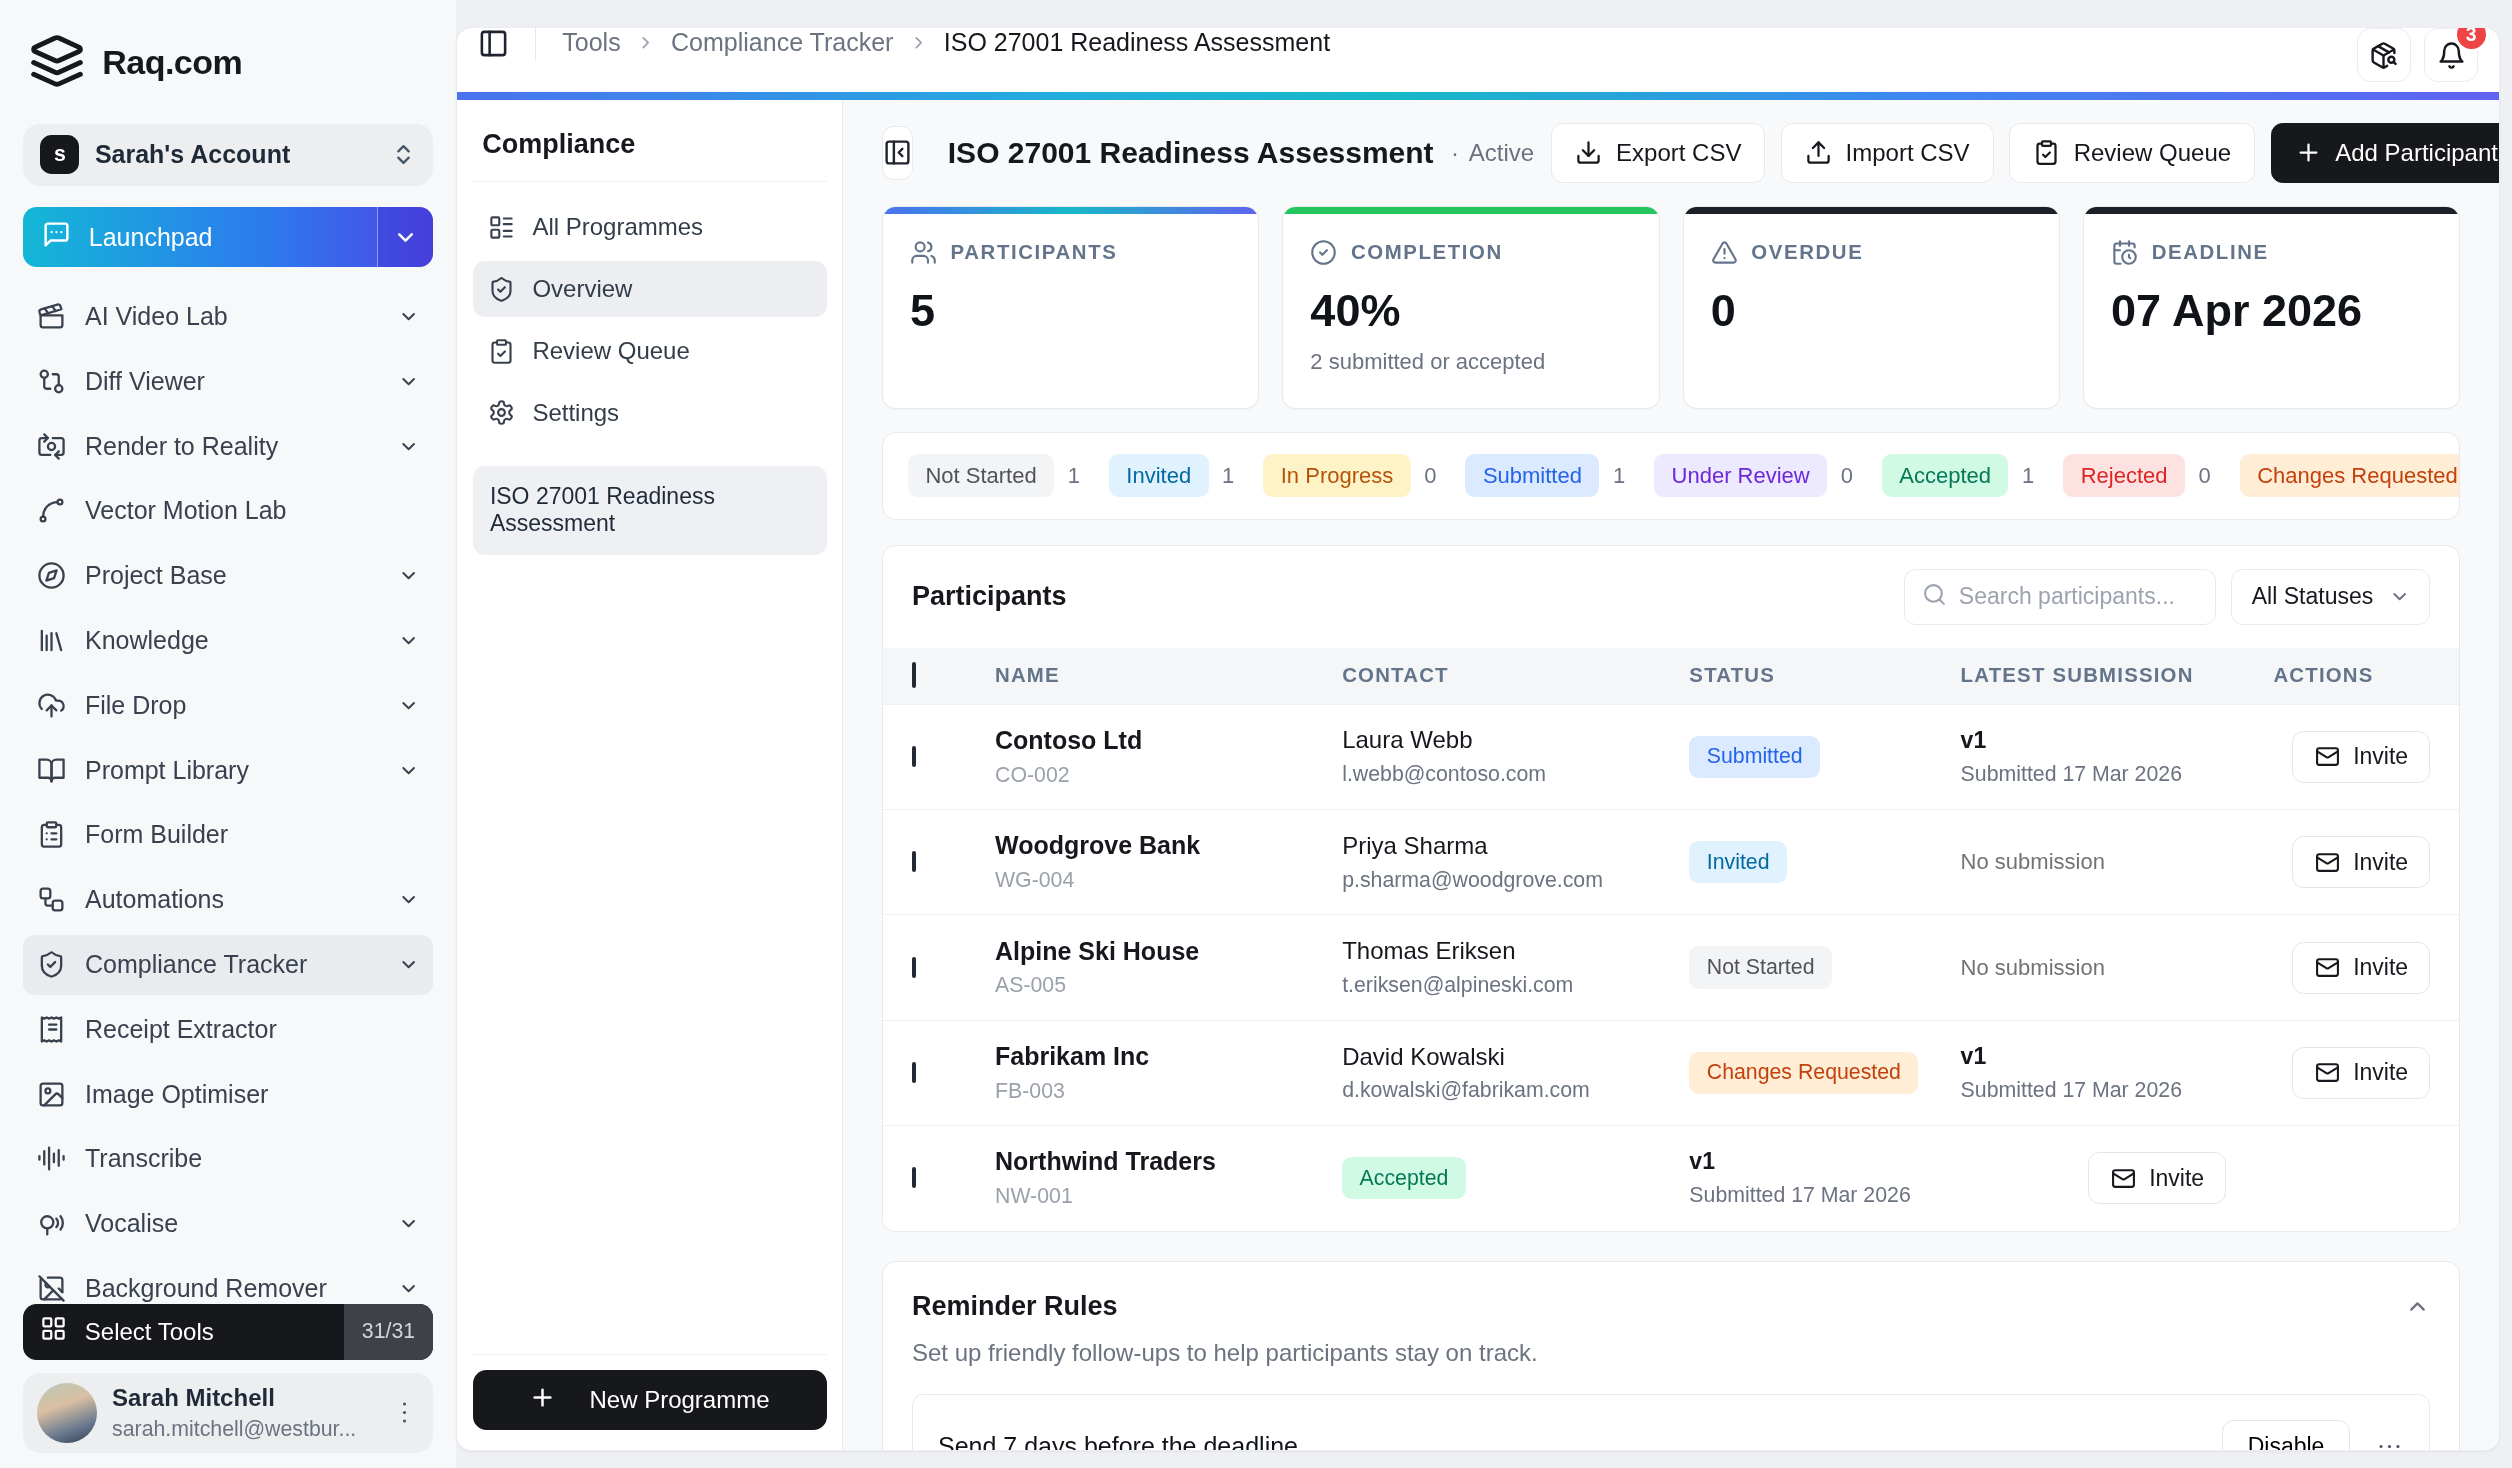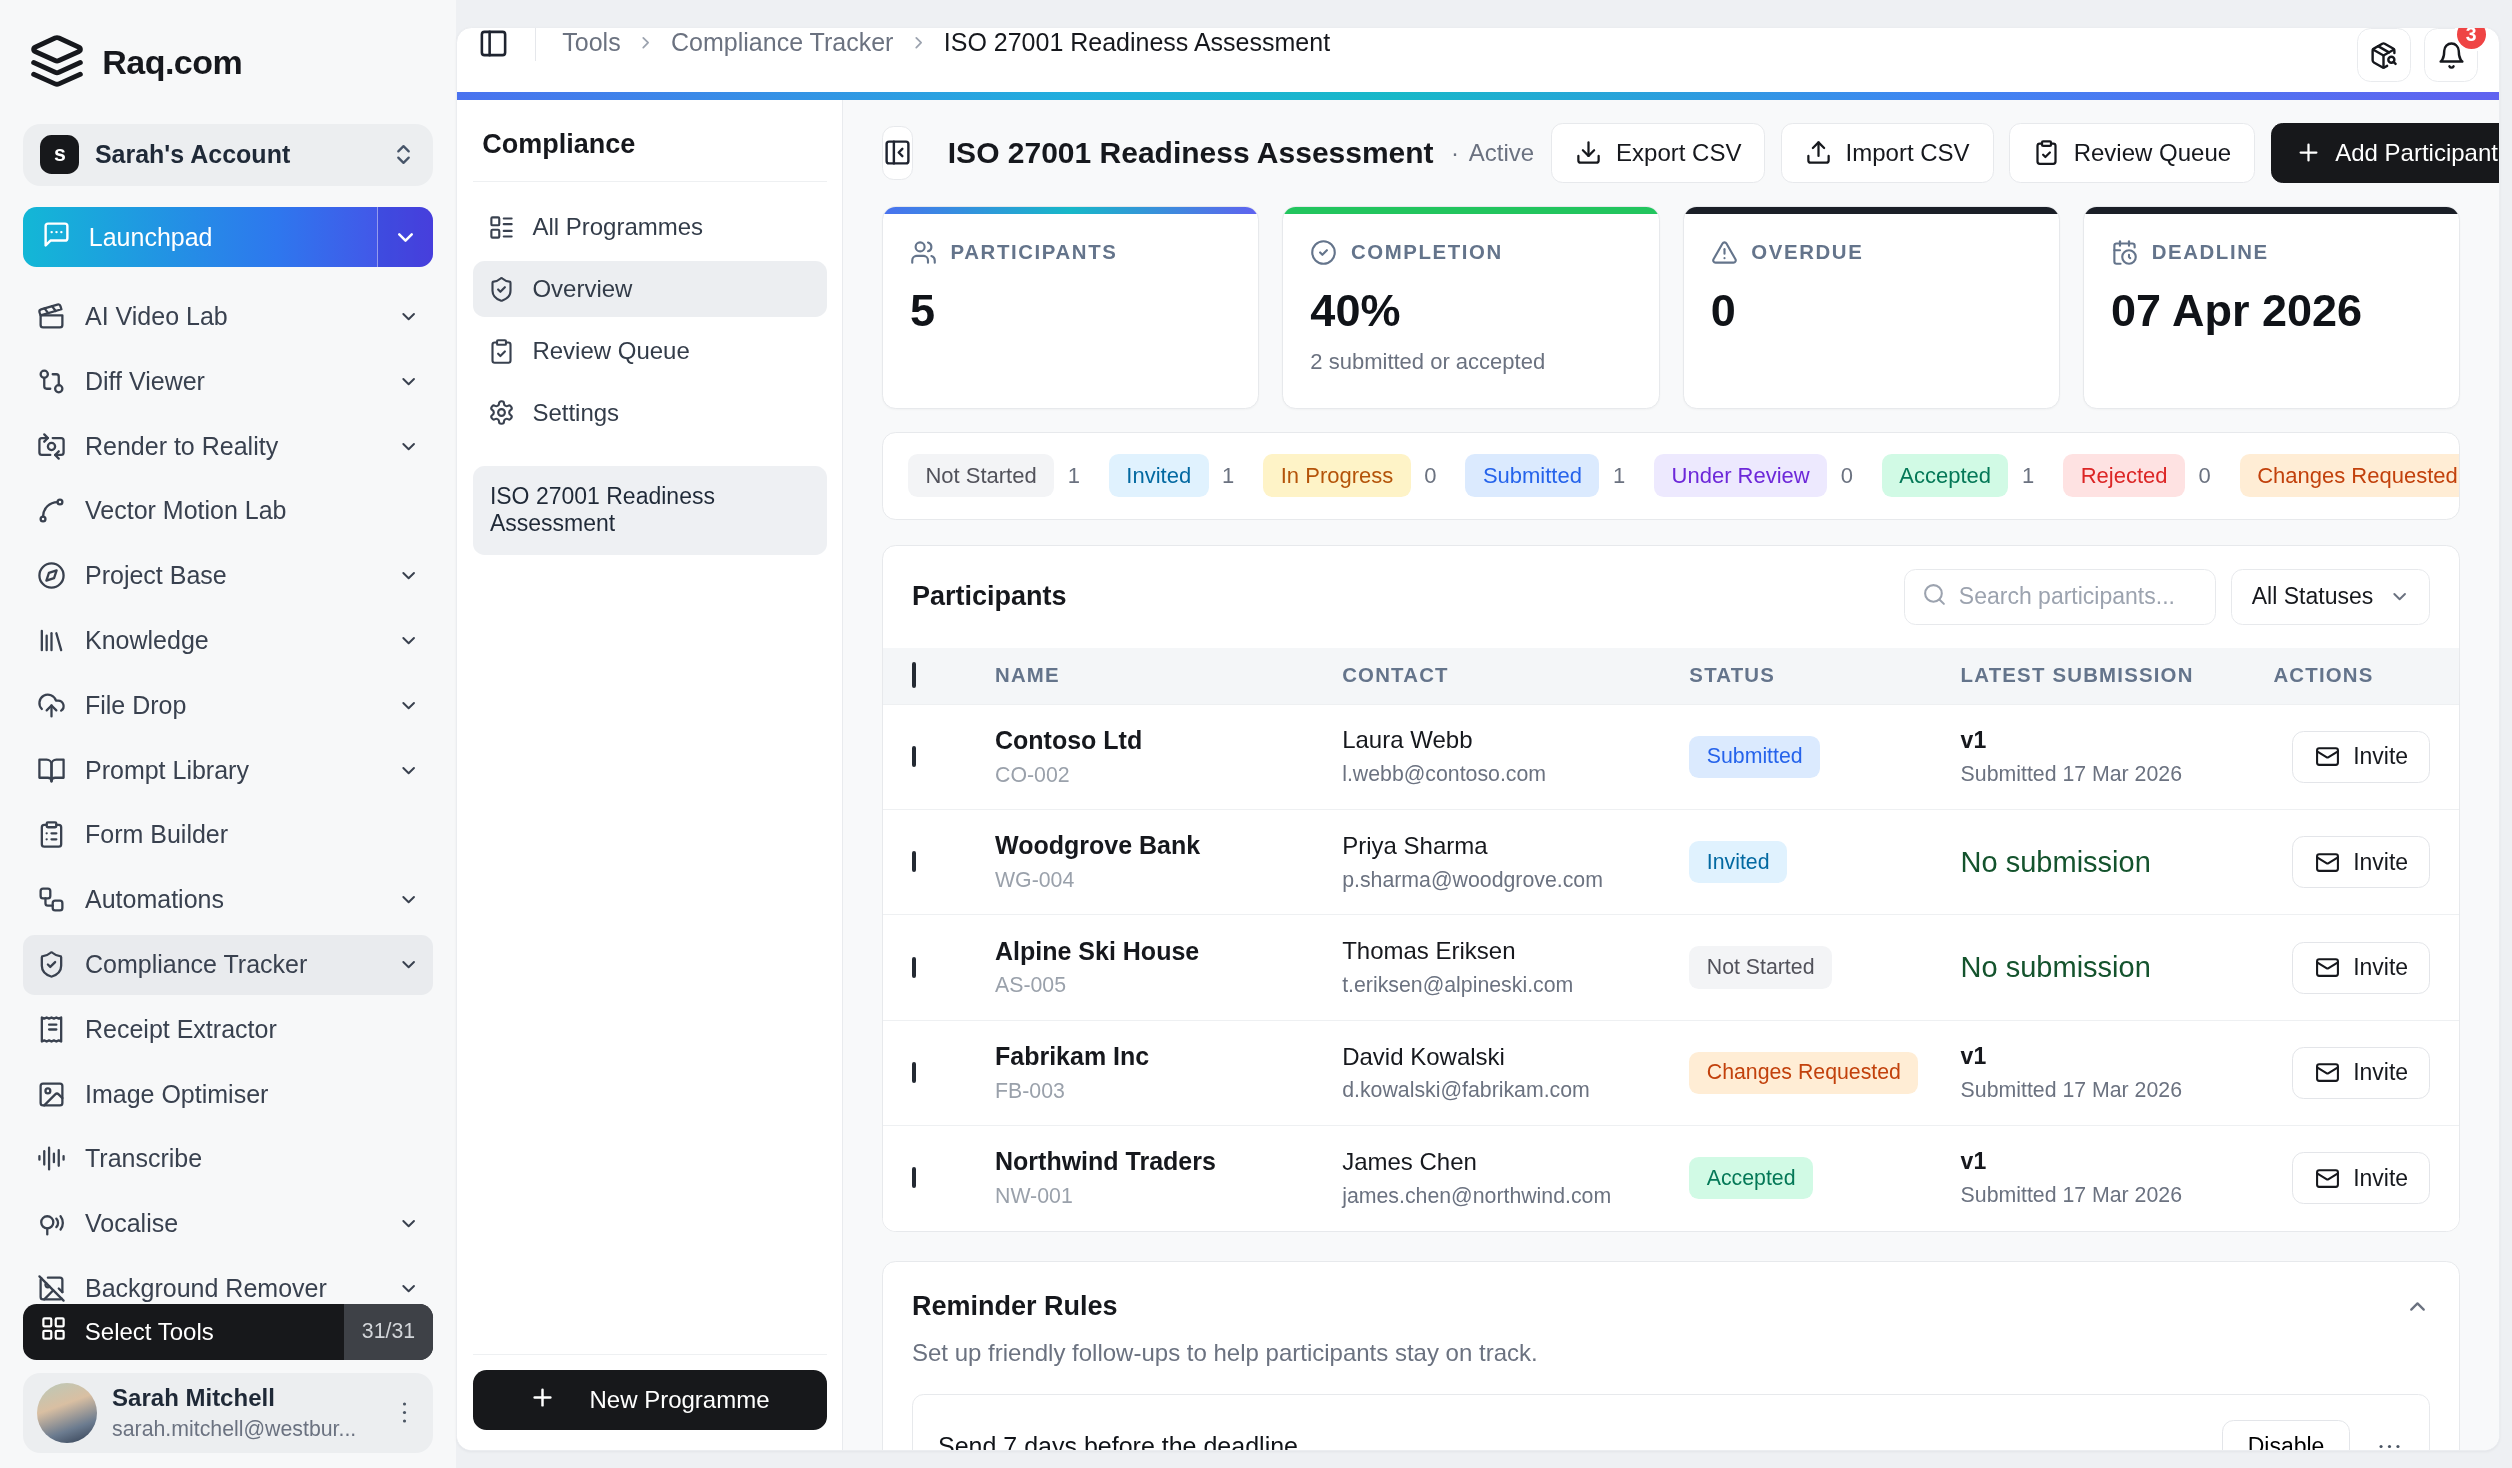--- a/index.html
+++ b/index.html
@@ -103,21 +103,21 @@
   .th{font-size:20.4px;font-weight:700;letter-spacing:1.2px;color:#64748b;}
   .th:last-child{padding-left:47px;}
   .trow{padding:21.3px 29px;min-height:102px;border-top:1px solid #eef0f2;background:#fff;}
   .checkbox{width:33px;height:33px;border:2.9px solid #242a33;border-radius:9.7px;background:#fff;cursor:pointer;}
   .cell-primary{font-size:25px;font-weight:700;color:#16181d;}
   .cell-secondary{margin-top:7.8px;font-size:21.3px;color:#9aa1ab;}
   .contact-name{font-size:24px;color:#16181d;}
   .contact-email{margin-top:7.8px;font-size:21.3px;color:#6b7280;}
   .sub-version{font-size:23px;font-weight:700;}
   .sub-date{margin-top:7.8px;font-size:21.3px;color:#6b7280;}
-  .no-sub{font-size:29px;color:#14532d;}
+  .no-sub{font-size:22px;color:#737373;}
   .invite-btn{height:52px;border:1px solid #e3e5e9;border-radius:11.6px;background:#fff;display:inline-flex;align-items:center;gap:13.6px;padding:0 21.3px;font-size:23px;color:#16181d;cursor:pointer;justify-self:end;}
 
   .reminder{margin-top:29px;background:#fff;border:1px solid #e7e9ec;border-radius:13.6px;padding:29px;}
   .rem-head{display:flex;align-items:center;}
   .rem-title{font-size:27px;font-weight:700;}
   .rem-chev{margin-left:auto;color:#6b7280;display:flex;cursor:pointer;}
   .rem-desc{margin-top:17.4px;font-size:24px;color:#6b7280;}
   .rule{margin-top:27px;border:1px solid #e7e9ec;border-radius:11.6px;padding:25px;display:flex;align-items:center;}
   .rule-text{font-size:25px;color:#101318;}
   .rule-actions{margin-left:auto;display:flex;align-items:center;gap:25px;}
@@ -764,24 +764,20 @@
                     </svg>
       <span>Invite</span>
     </button>
   </div>
   <div class="grid trow">
     <span><span class="checkbox"></span></span>
     <span>
       <div class="cell-primary">Northwind Traders</div>
       <div class="cell-secondary">NW-001</div>
     </span>
-    <span>
-      <div class="contact-name">James Chen</div>
-      <div class="contact-email">james.chen@northwind.com</div>
-    </span>
     <span><span class="pill" style="background:#d1fae5;color:#047857;font-size:21.3px;">Accepted</span></span>
     <span>
       <div class="sub-version">v1</div>
            <div class="sub-date">Submitted 17 Mar 2026</div>
     </span>
     <button class="invite-btn">
       <svg width="25" height="25" viewBox="0 0 24 24" fill="none" stroke="currentColor" stroke-width="2" stroke-linecap="round" stroke-linejoin="round">
                       <rect width="20" height="16" x="2" y="4" rx="2"></rect>
                       <path d="m22 7-8.97 5.7a1.94 1.94 0 0 1-2.06 0L2 7"></path>
                     </svg>

